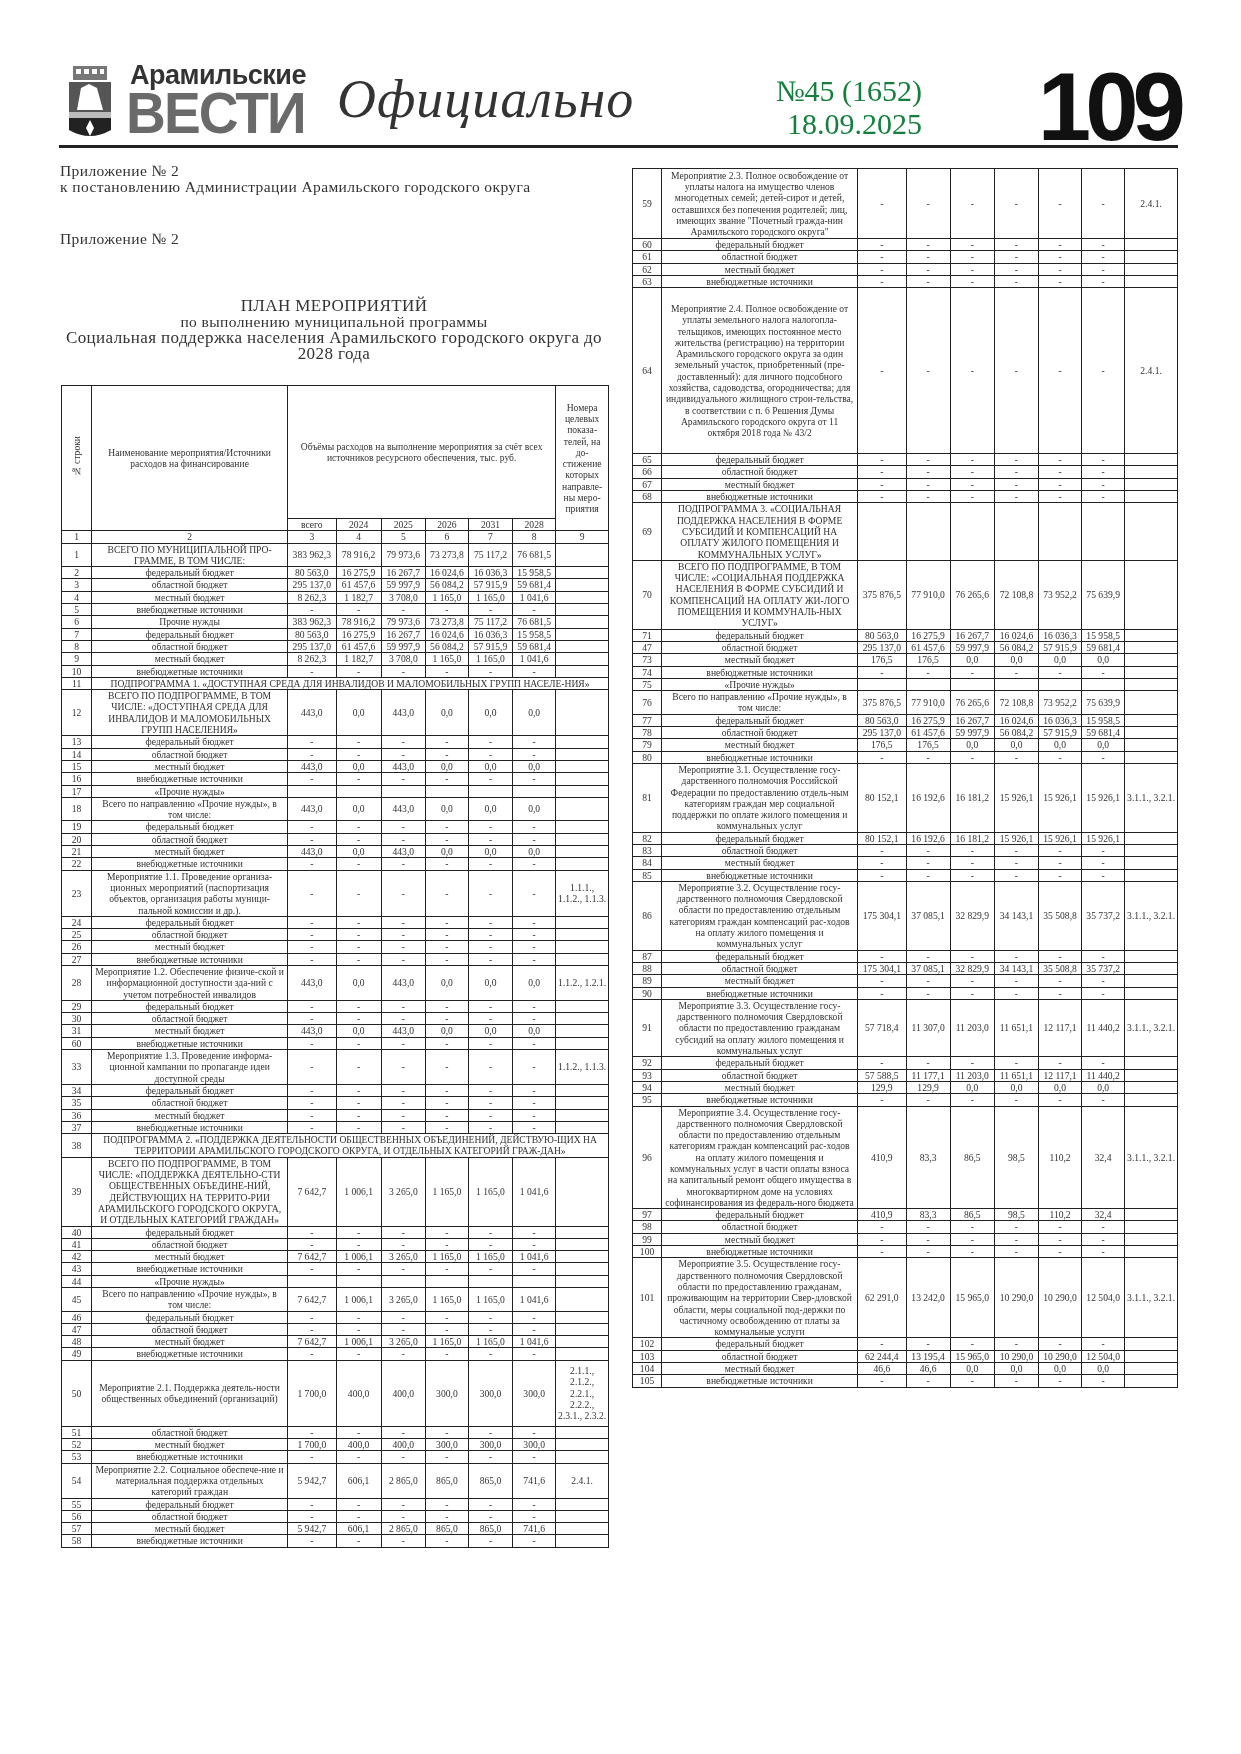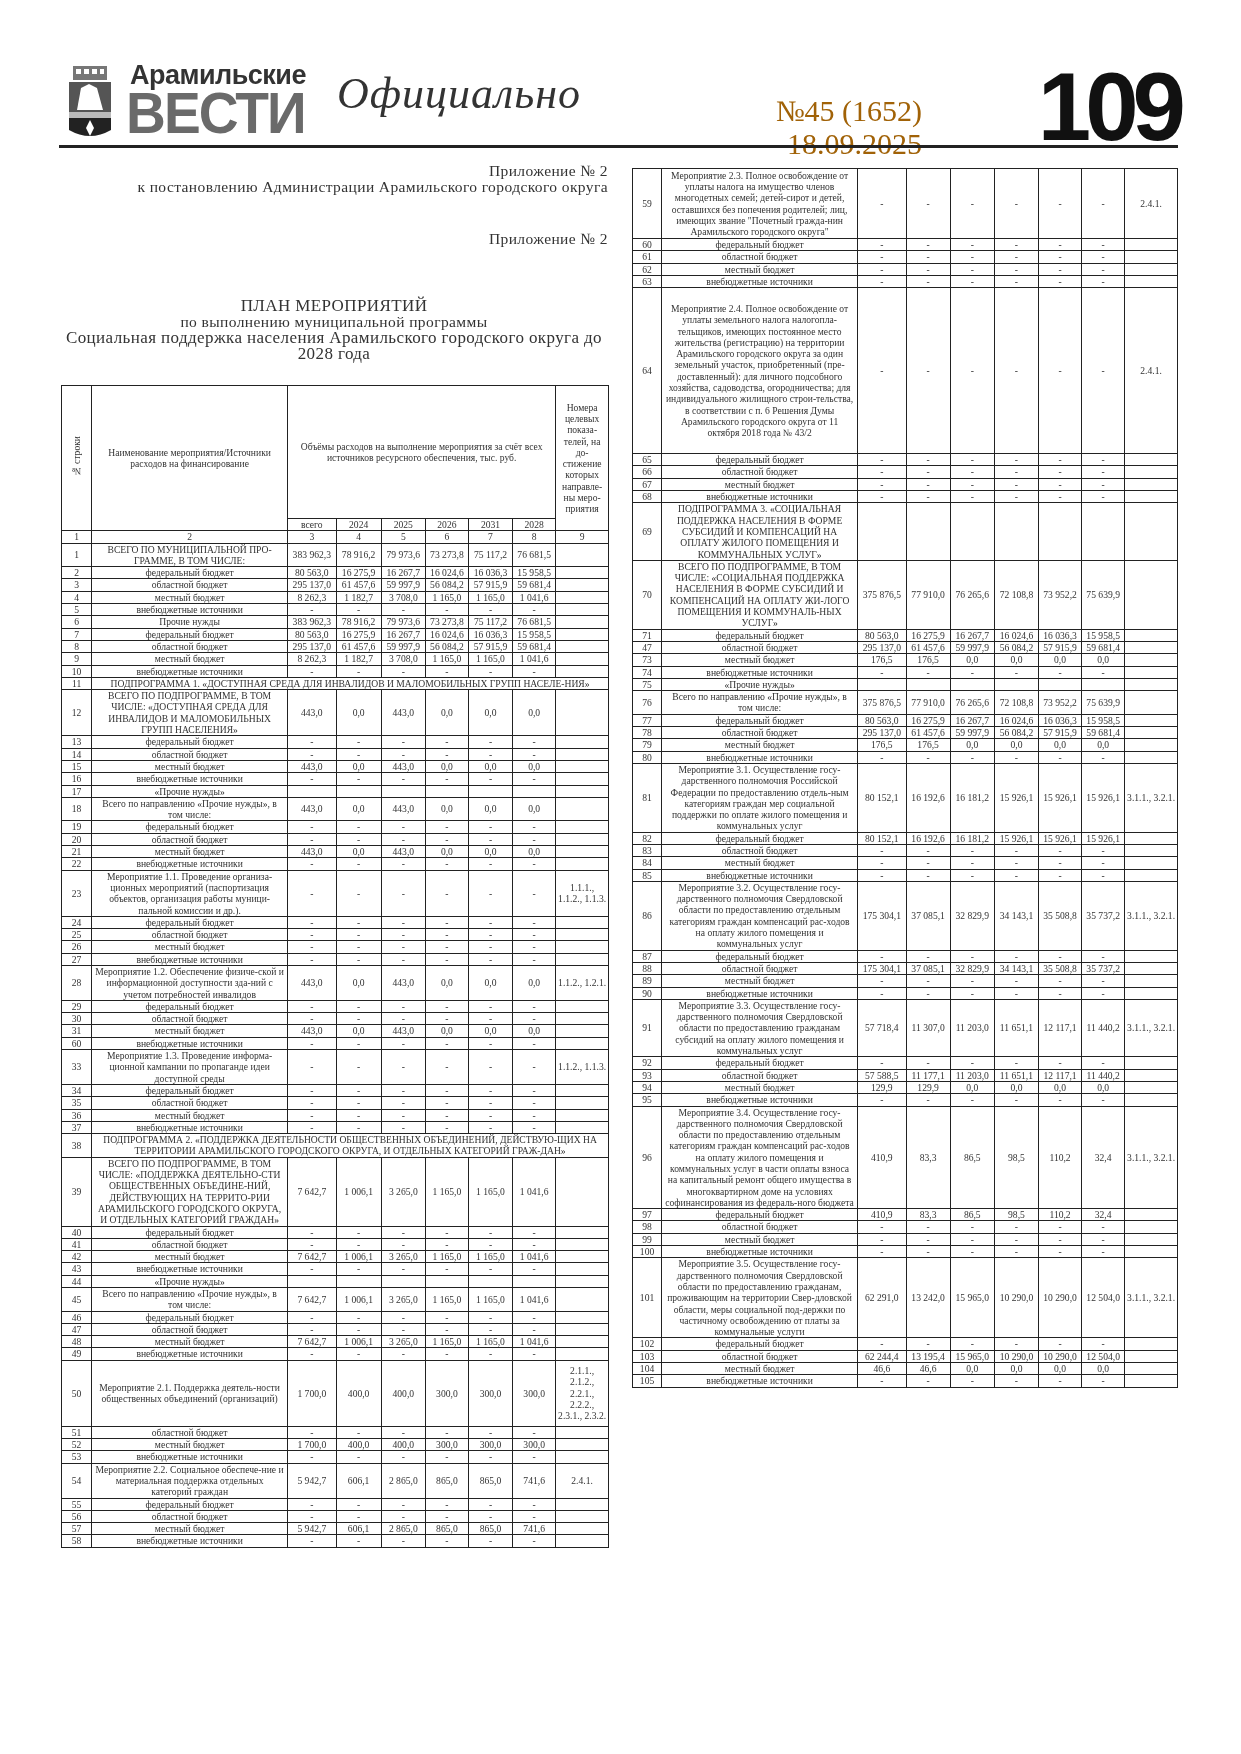--- a/index.html
+++ b/index.html
@@ -1,25 +1,25 @@
 <!DOCTYPE html>
 <html><head>
 <meta charset="utf-8">
 <style>
   html,body{margin:0;padding:0;background:#fff;}
   body{width:1241px;height:1754px;position:relative;overflow:hidden;font-family:"Liberation Serif","DejaVu Serif",serif;color:#222;}
   .masthead{position:absolute;left:60px;top:60px;width:1120px;height:86px;}
   .crest{position:absolute;left:7px;top:4px;width:46px;height:76px;}
   .brand-small{position:absolute;left:70px;top:0px;font-family:"Liberation Sans","DejaVu Sans",sans-serif;font-size:27px;font-weight:bold;color:#333;letter-spacing:-0.5px;}
   .brand-big{position:absolute;left:66px;top:24px;font-family:"Liberation Sans","DejaVu Sans",sans-serif;font-size:58px;font-weight:bold;color:#6a6a6a;letter-spacing:-2px;line-height:58px;transform:scaleX(0.95);transform-origin:left;}
-  .section-title{position:absolute;left:277px;top:8px;font-family:"Liberation Serif","DejaVu Serif",serif;font-style:italic;font-size:44px;color:#333;letter-spacing:1px;}
-  .issue{position:absolute;right:258px;top:14px;text-align:right;font-size:30px;line-height:33px;color:#a16207;margin-top:20px;}
+  .section-title{position:absolute;left:277px;top:8px;font-family:"Liberation Serif","DejaVu Serif",serif;font-style:italic;font-size:54px;color:#333;letter-spacing:1px;}
+  .issue{position:absolute;right:258px;top:14px;text-align:right;font-size:30px;line-height:33px;color:#15803d;}
   .page-num{position:absolute;right:0px;top:-8px;font-family:"Liberation Sans","DejaVu Sans",sans-serif;font-weight:bold;font-size:96px;letter-spacing:-6px;color:#111;}
   .rule{position:absolute;left:59px;top:145px;width:1119px;height:3px;background:#222;}
-  .appx{position:absolute;left:60px;width:548px;text-align:right;font-size:15.5px;line-height:16px;color:#333;letter-spacing:0.4px;}
+  .appx{position:absolute;left:60px;width:548px;font-size:15.5px;line-height:16px;color:#333;letter-spacing:0.4px;}
   .plan{position:absolute;left:60px;top:298px;width:548px;text-align:center;font-size:15.5px;line-height:16px;color:#333;letter-spacing:0.4px;}
   .plan .big{font-size:17px;}
   table.plan-table{position:absolute;border-collapse:collapse;table-layout:fixed;font-size:9.6px;line-height:11.3px;color:#333;}
   table.plan-table td{border:1px solid #222;text-align:center;vertical-align:middle;padding:0 1px;overflow:hidden;}
   table.plan-table td.name{padding:0 3px;}
   table.plan-table td.hdr{font-size:9.6px;}
   .vert{writing-mode:vertical-rl;transform:rotate(180deg);display:inline-block;}
   .rh{height:11.4px;}
   .left-table{left:61px;top:385px;width:548px;}
   .right-table{left:632px;top:168px;width:546px;}

